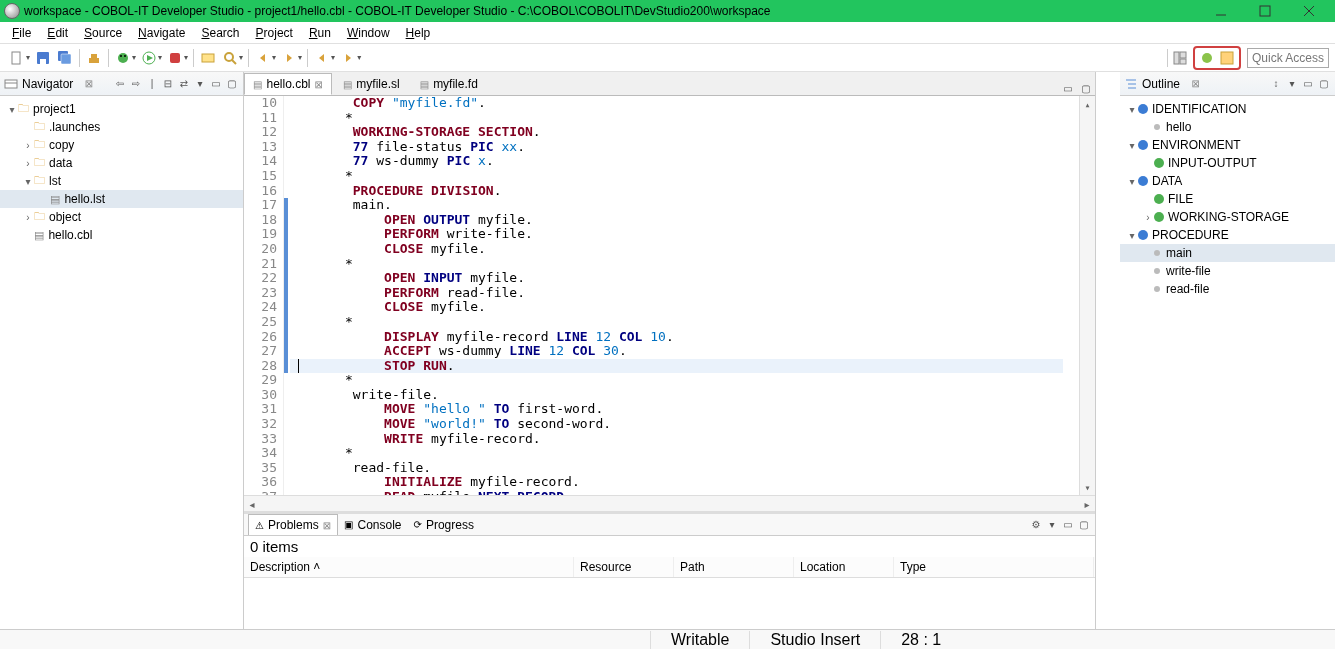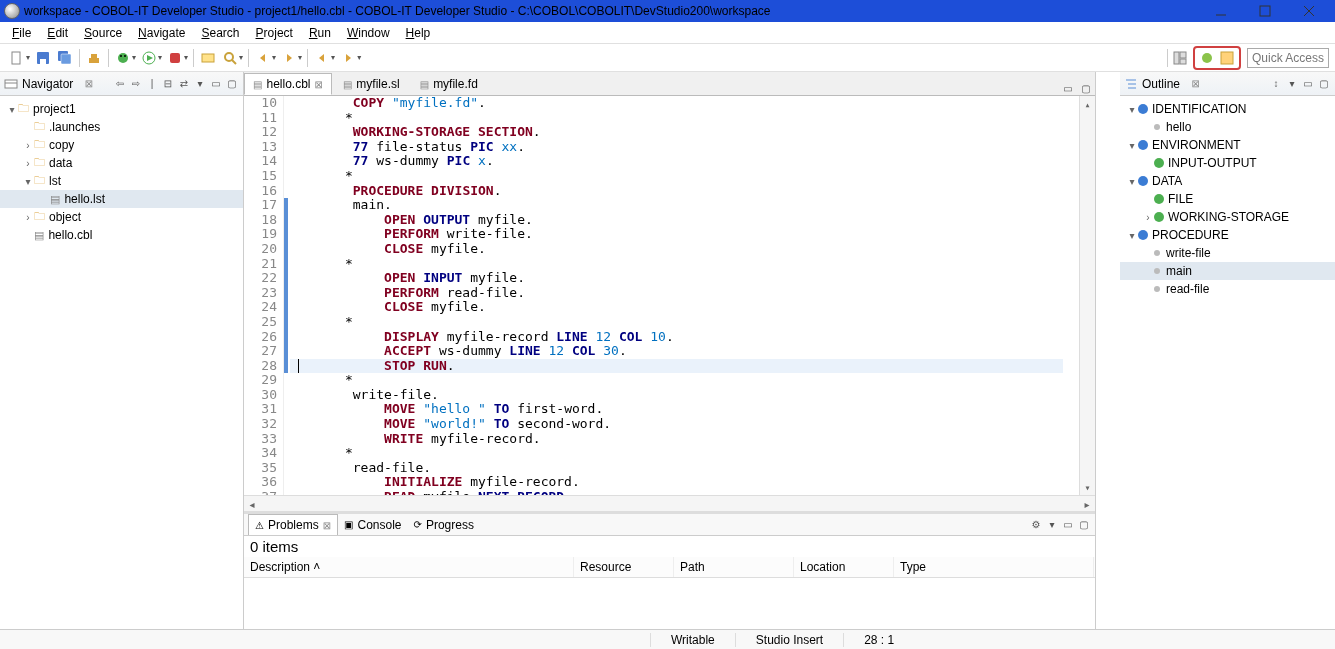--- a/index.html
+++ b/index.html
@@ -1,18 +1,18 @@
 <!DOCTYPE html>
 <html><head>
 <meta charset="utf-8">
 <style>
   * { box-sizing: border-box; margin: 0; padding: 0; }
   body { font-family: "Segoe UI", Tahoma, sans-serif; font-size: 12px; background: #fff; color: #000; width: 1335px; height: 649px; overflow: hidden; display: flex; flex-direction: column; }
   
-  .titlebar { height: 22px; background: #1d4ed8; display: flex; align-items: center; padding: 11px 4px; }
+  .titlebar { height: 22px; background: #22c55e; display: flex; align-items: center; padding: 11px 4px; }
   .titlebar-icon { width: 16px; height: 16px; border-radius: 50%; border: 1px solid #666; margin-right: 4px; background: radial-gradient(circle at 5px 5px, #fff, #888); }
   .titlebar-title { flex: 1; font-size: 12px; }
   .titlebar-btns { display: flex; gap: 16px; margin-right: 8px; }
   .titlebar-btn { width: 28px; height: 20px; display: flex; align-items: center; justify-content: center; cursor: default; }
   
   .menubar { height: 22px; display: flex; align-items: center; padding: 0 4px; border-bottom: 1px solid #e0e0e0; }
   .menubar-item { padding: 2px 8px; cursor: default; }
   .menubar-item .u { text-decoration: underline; }
   
   .toolbar { height: 28px; display: flex; align-items: center; padding: 0 6px; border-bottom: 1px solid #e0e0e0; gap: 2px; }
@@ -77,21 +77,21 @@
   .b-green { background:#4caf50; }
   .dot { width:6px; height:6px; border-radius:50%; background:#bbb; margin-right:6px; display:inline-block; }
   .bottom-header { height:22px; display:flex; align-items:center; padding:0 4px; border-bottom:1px solid #ccc; background:#f8f8f8; }
   .btab { display:flex; align-items:center; gap:4px; padding:0 6px; font-size:12px; height:100%; cursor:default; }
   .btab.active { background:#fff; border:1px solid #bbb; border-bottom:none; }
   .bottom-count { padding:2px 6px; font-size:15px; }
   .bottom-table { flex:1; }
   .btbl-head { display:flex; border-bottom:1px solid #ddd; background:#fcfcfc; }
   .btbl-col { padding:3px 6px; border-right:1px solid #eee; font-size:12px; }
   
-  .statusbar { height:20px; border-top:1px solid #ccc; display:flex; align-items:center; font-size:12px; background:#f8f8f8; }
+  .statusbar { height:20px; border-top:1px solid #ccc; display:flex; align-items:center; font-size:16px; background:#f8f8f8; }
   .statusbar .cell { padding:0 20px; border-left:1px solid #ddd; }
   
   svg { display:block; }
 </style>
 </head>
 <body>
 
 <div class="titlebar">
   <div class="titlebar-icon"></div>
   <div class="titlebar-title">workspace - COBOL-IT Developer Studio - project1/hello.cbl - COBOL-IT Developer Studio - C:\COBOL\COBOLIT\DevStudio200\workspace</div>
@@ -455,29 +455,29 @@
         <div class="outl-row" style="padding-left: 22px;">
           <span class="outl-twisty">›</span>
           <span class="bullet b-green"></span>
           <span>WORKING-STORAGE</span>
         </div>
         <div class="outl-row" style="padding-left: 6px;">
           <span class="outl-twisty">▾</span>
           <span class="bullet b-blue"></span>
           <span>PROCEDURE</span>
         </div>
+        <div class="outl-row sel" style="padding-left: 22px;">
+          <span class="outl-twisty"></span>
+          <span class="dot"></span>
+          <span>main</span>
+        </div>
         <div class="outl-row" style="padding-left: 22px;">
           <span class="outl-twisty"></span>
           <span class="dot"></span>
           <span>write-file</span>
-        </div>
-        <div class="outl-row sel" style="padding-left: 22px;">
-          <span class="outl-twisty"></span>
-          <span class="dot"></span>
-          <span>main</span>
         </div>
         <div class="outl-row" style="padding-left: 22px;">
           <span class="outl-twisty"></span>
           <span class="dot"></span>
           <span>read-file</span>
         </div>
       </div>
   </div>
 </div>
 

